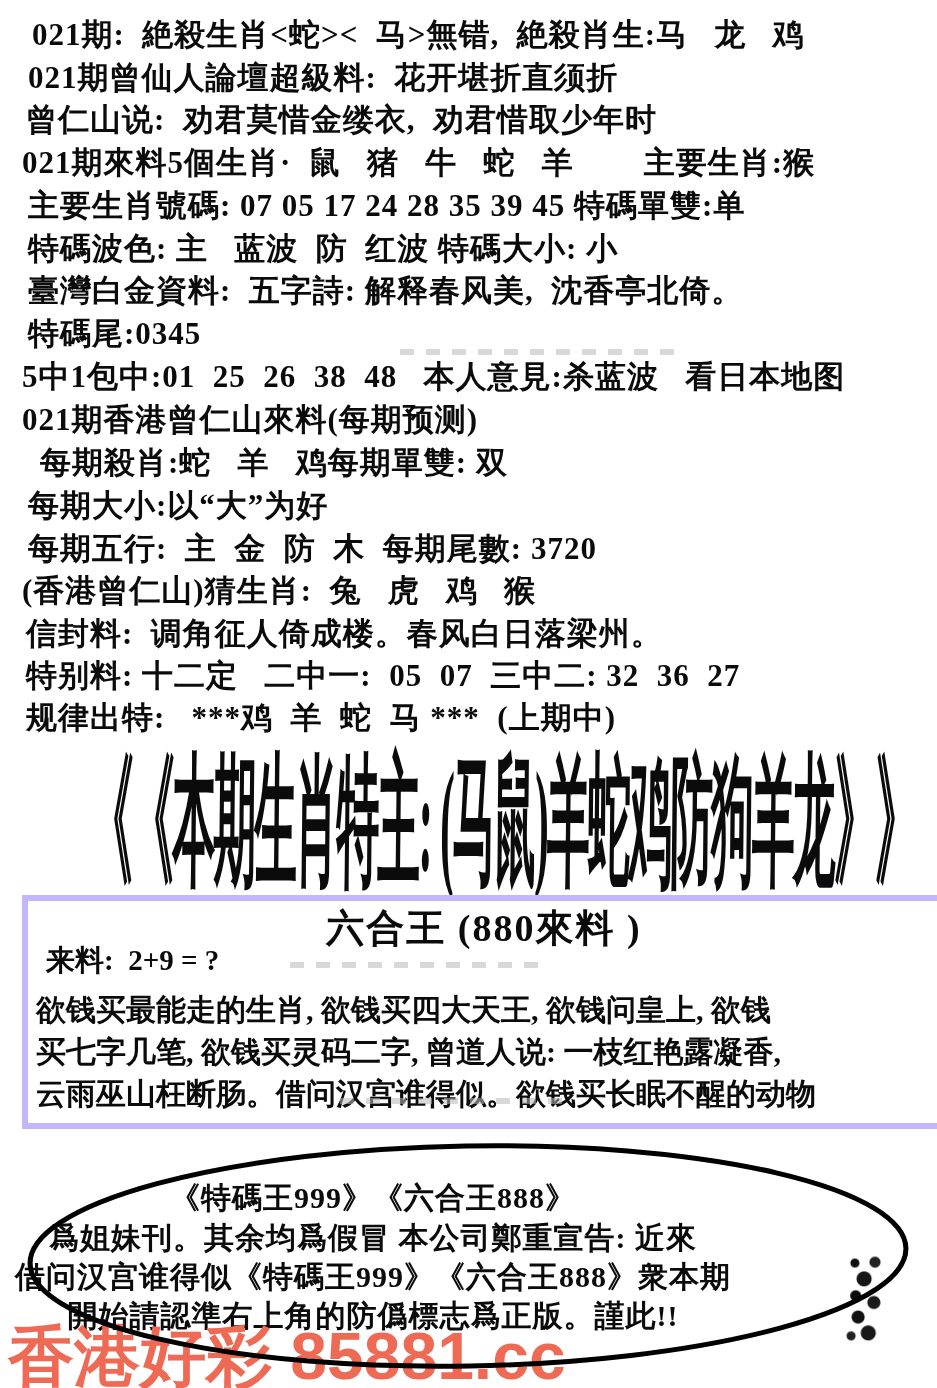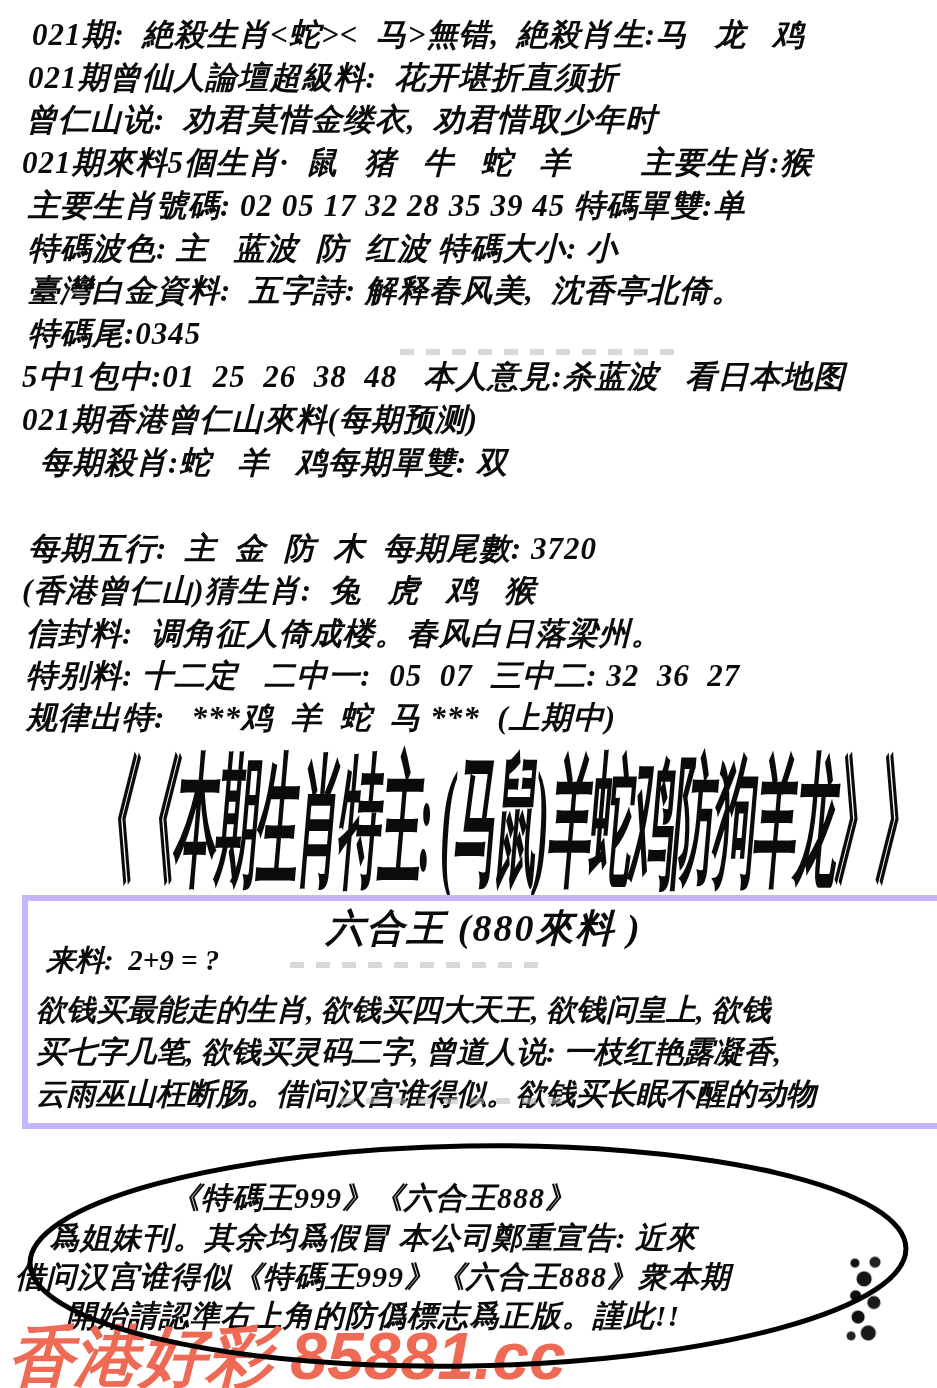--- a/index.html
+++ b/index.html
@@ -1,21 +1,20 @@
 <!DOCTYPE html>
 <html><head>
 <meta charset="utf-8">
 <style>
   html,body{margin:0;padding:0;background:#e8e8e8;}
   .page{
     position:relative;width:937px;height:1388px;margin:0 auto;
     background:#ffffff;overflow:hidden;
     font-family:"Liberation Serif","DejaVu Serif",serif;
     color:#0b0b0b;
-    font-style:italic;
   }
   
   .tl{
     position:absolute;left:24px;white-space:pre;
     font-size:31px;font-weight:700;letter-spacing:1px;line-height:38px;
   }
   
   .banner{
     position:absolute;top:748px;left:0;width:937px;height:150px;
     display:flex;align-items:center;justify-content:flex-start;overflow:visible;
@@ -76,27 +75,28 @@
 </style>
 </head>
 <body>
 
 <div class="page">
 
   <div class="tl" style="top:16px;left:32px">021期:  絶殺生肖&lt;蛇&gt;&lt;  马&gt;無错,  絶殺肖生:马   龙   鸡</div>
   <div class="tl" style="top:59px;left:28px">021期曾仙人論壇超級料:  花开堪折直须折</div>
   <div class="tl" style="top:101px;left:26px">曾仁山说:  劝君莫惜金缕衣,  劝君惜取少年时</div>
   <div class="tl" style="top:144px;left:22px">021期來料5個生肖·  鼠   猪   牛   蛇   羊        主要生肖:猴</div>
-  <div class="tl" style="top:187px;left:28px">主要生肖號碼: 02 05 17 32 28 35 39 45 特碼單雙:单</div>
+  <div class="tl" style="top:187px;left:28px">主要生肖號碼: 07 05 17 24 28 35 39 45 特碼單雙:单</div>
   <div class="tl" style="top:230px;left:28px">特碼波色: 主   蓝波  防  红波 特碼大小: 小</div>
   <div class="tl" style="top:272px;left:28px">臺灣白金資料:  五字詩: 解释春风美,  沈香亭北倚。</div>
   <div class="tl" style="top:315px;left:28px">特碼尾:0345</div>
   <div class="tl" style="top:358px;left:22px">5中1包中:01  25  26  38  48   本人意見:杀蓝波   看日本地图</div>
   <div class="tl" style="top:401px;left:22px">021期香港曾仁山來料(每期预测)</div>
   <div class="tl" style="top:444px;left:40px">每期殺肖:蛇   羊   鸡每期單雙: 双</div>
+  <div class="tl" style="top:487px;left:28px">每期大小:以“大”为好</div>
   <div class="tl" style="top:530px;left:28px">每期五行:  主  金  防  木  每期尾數: 3720</div>
   <div class="tl" style="top:572px;left:22px">(香港曾仁山)猜生肖:  兔   虎   鸡   猴</div>
   <div class="tl" style="top:615px;left:26px">信封料:  调角征人倚成楼。春风白日落梁州。</div>
   <div class="tl" style="top:657px;left:26px">特别料: 十二定   二中一:  05  07  三中二: 32  36  27</div>
   <div class="tl" style="top:699px;left:26px">规律出特:   ***鸡  羊  蛇  马 ***  (上期中)</div>
 
   <div class="smudge" style="top:349px;left:400px;width:280px"></div>
   <div class="smudge" style="top:962px;left:290px;width:260px"></div>
   <div class="smudge" style="top:1098px;left:340px;width:230px"></div>
 

